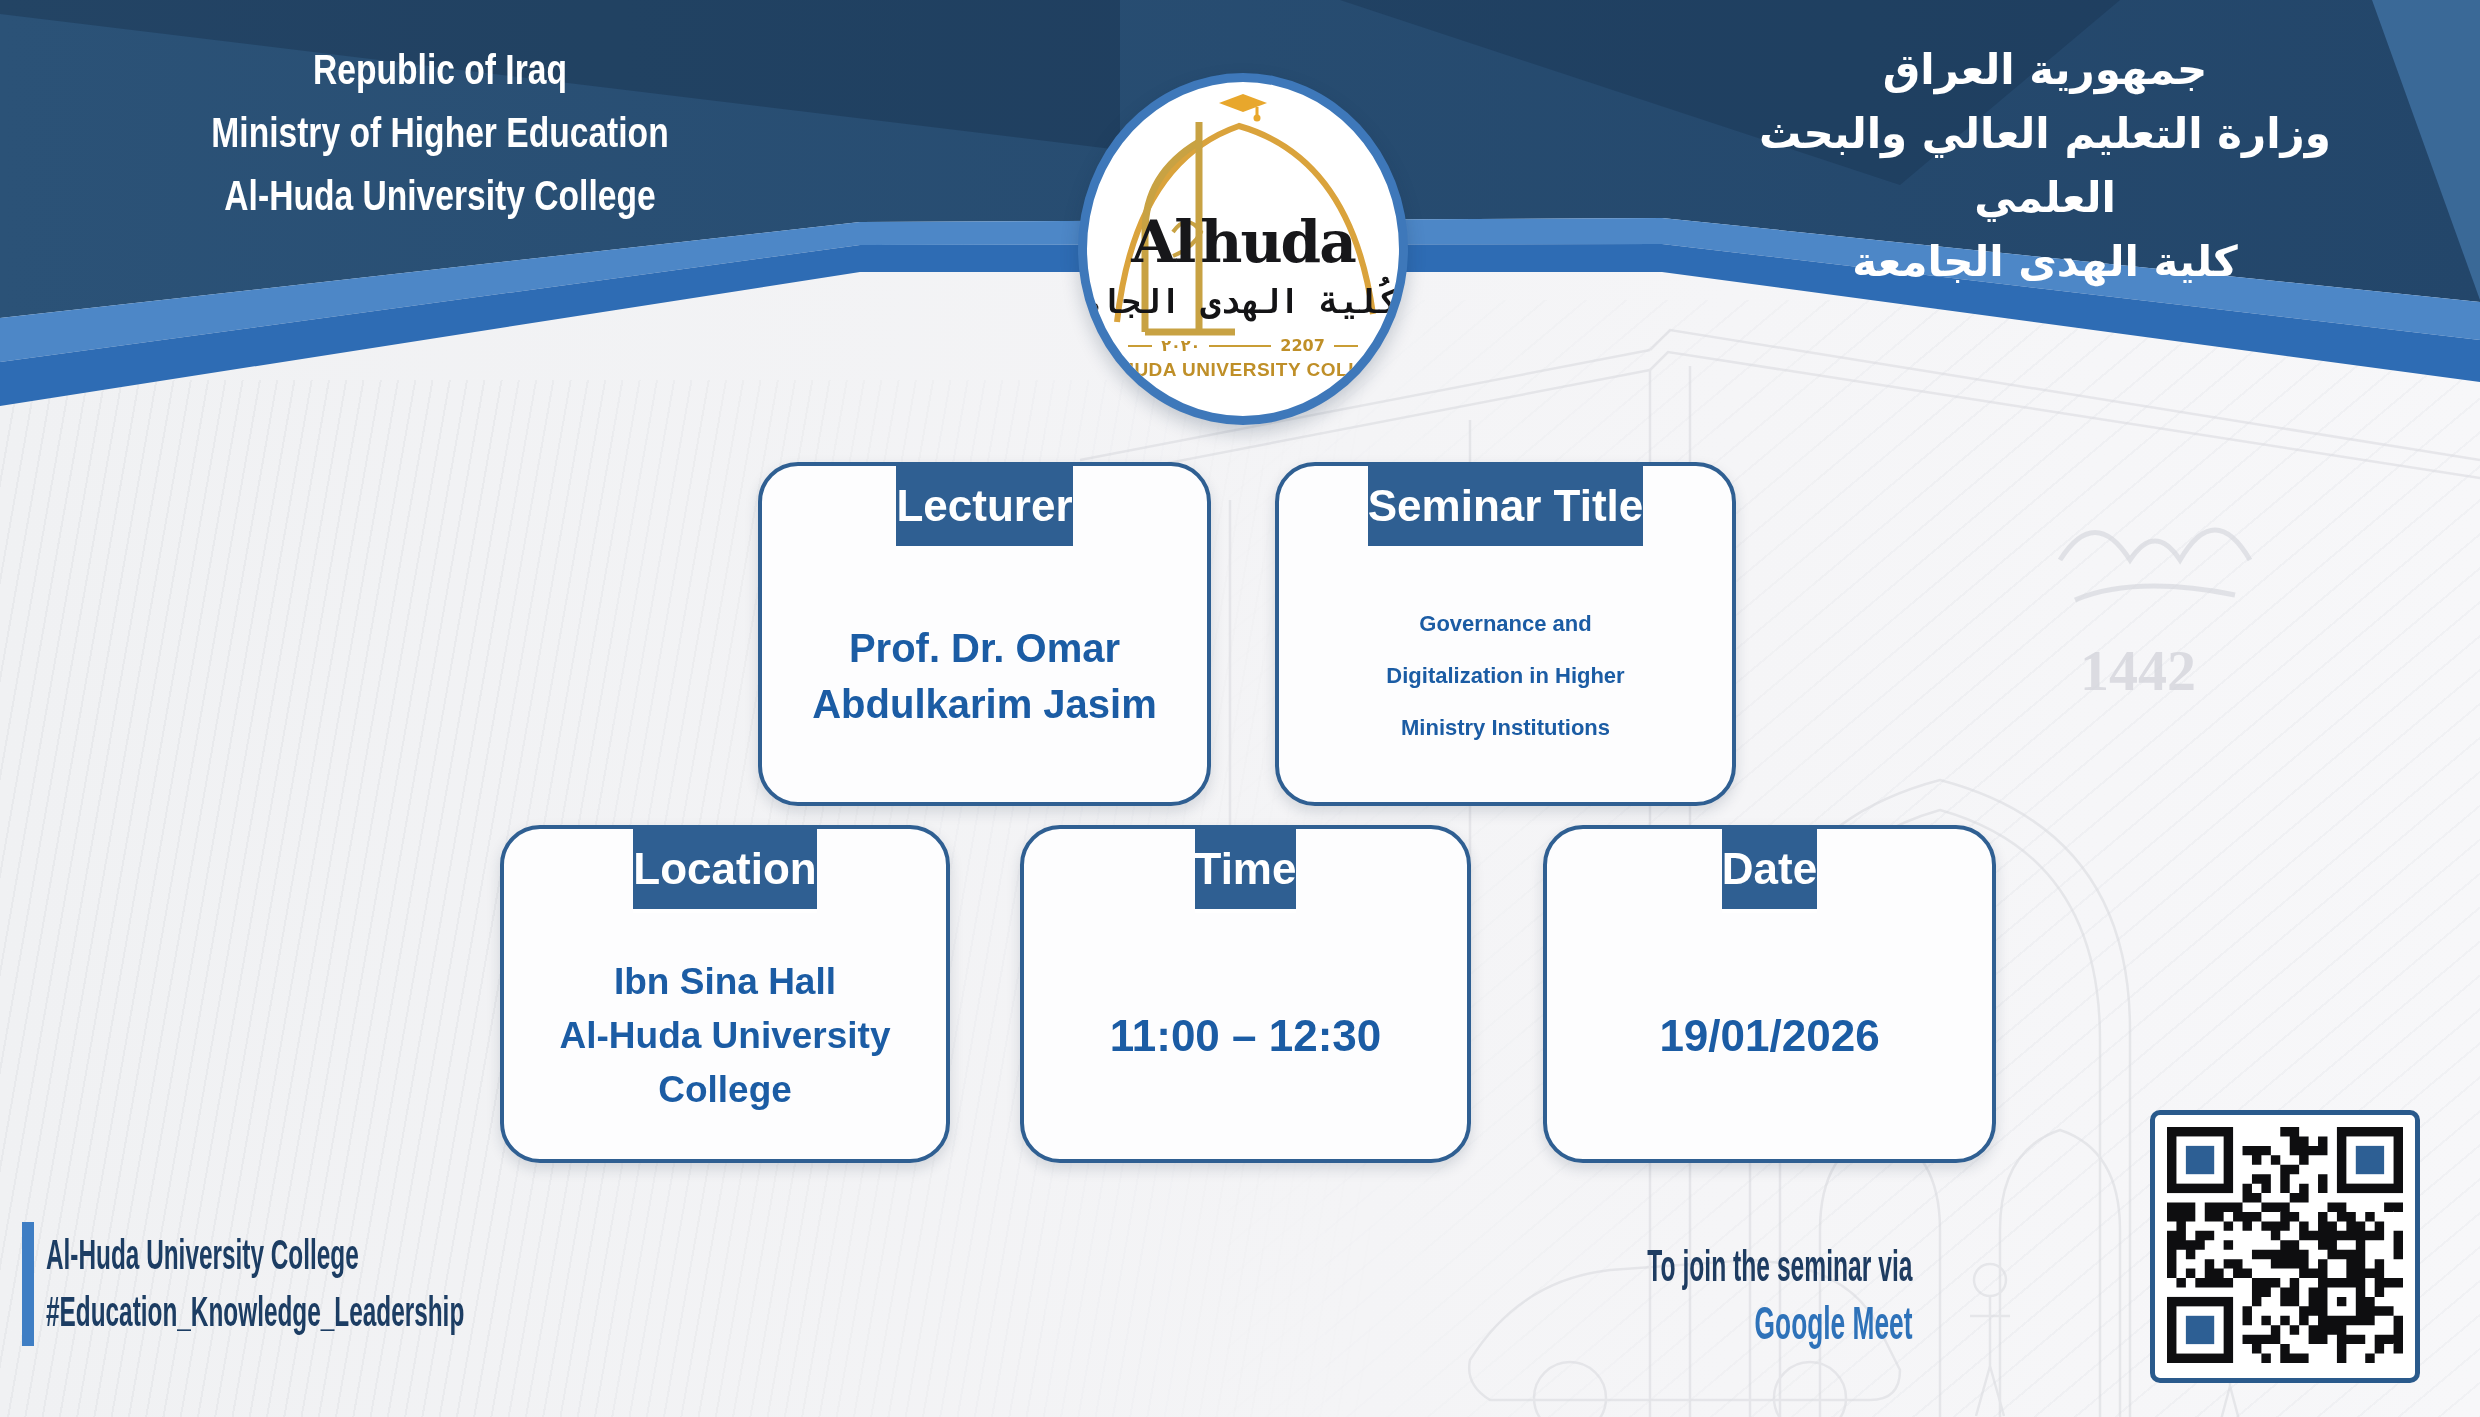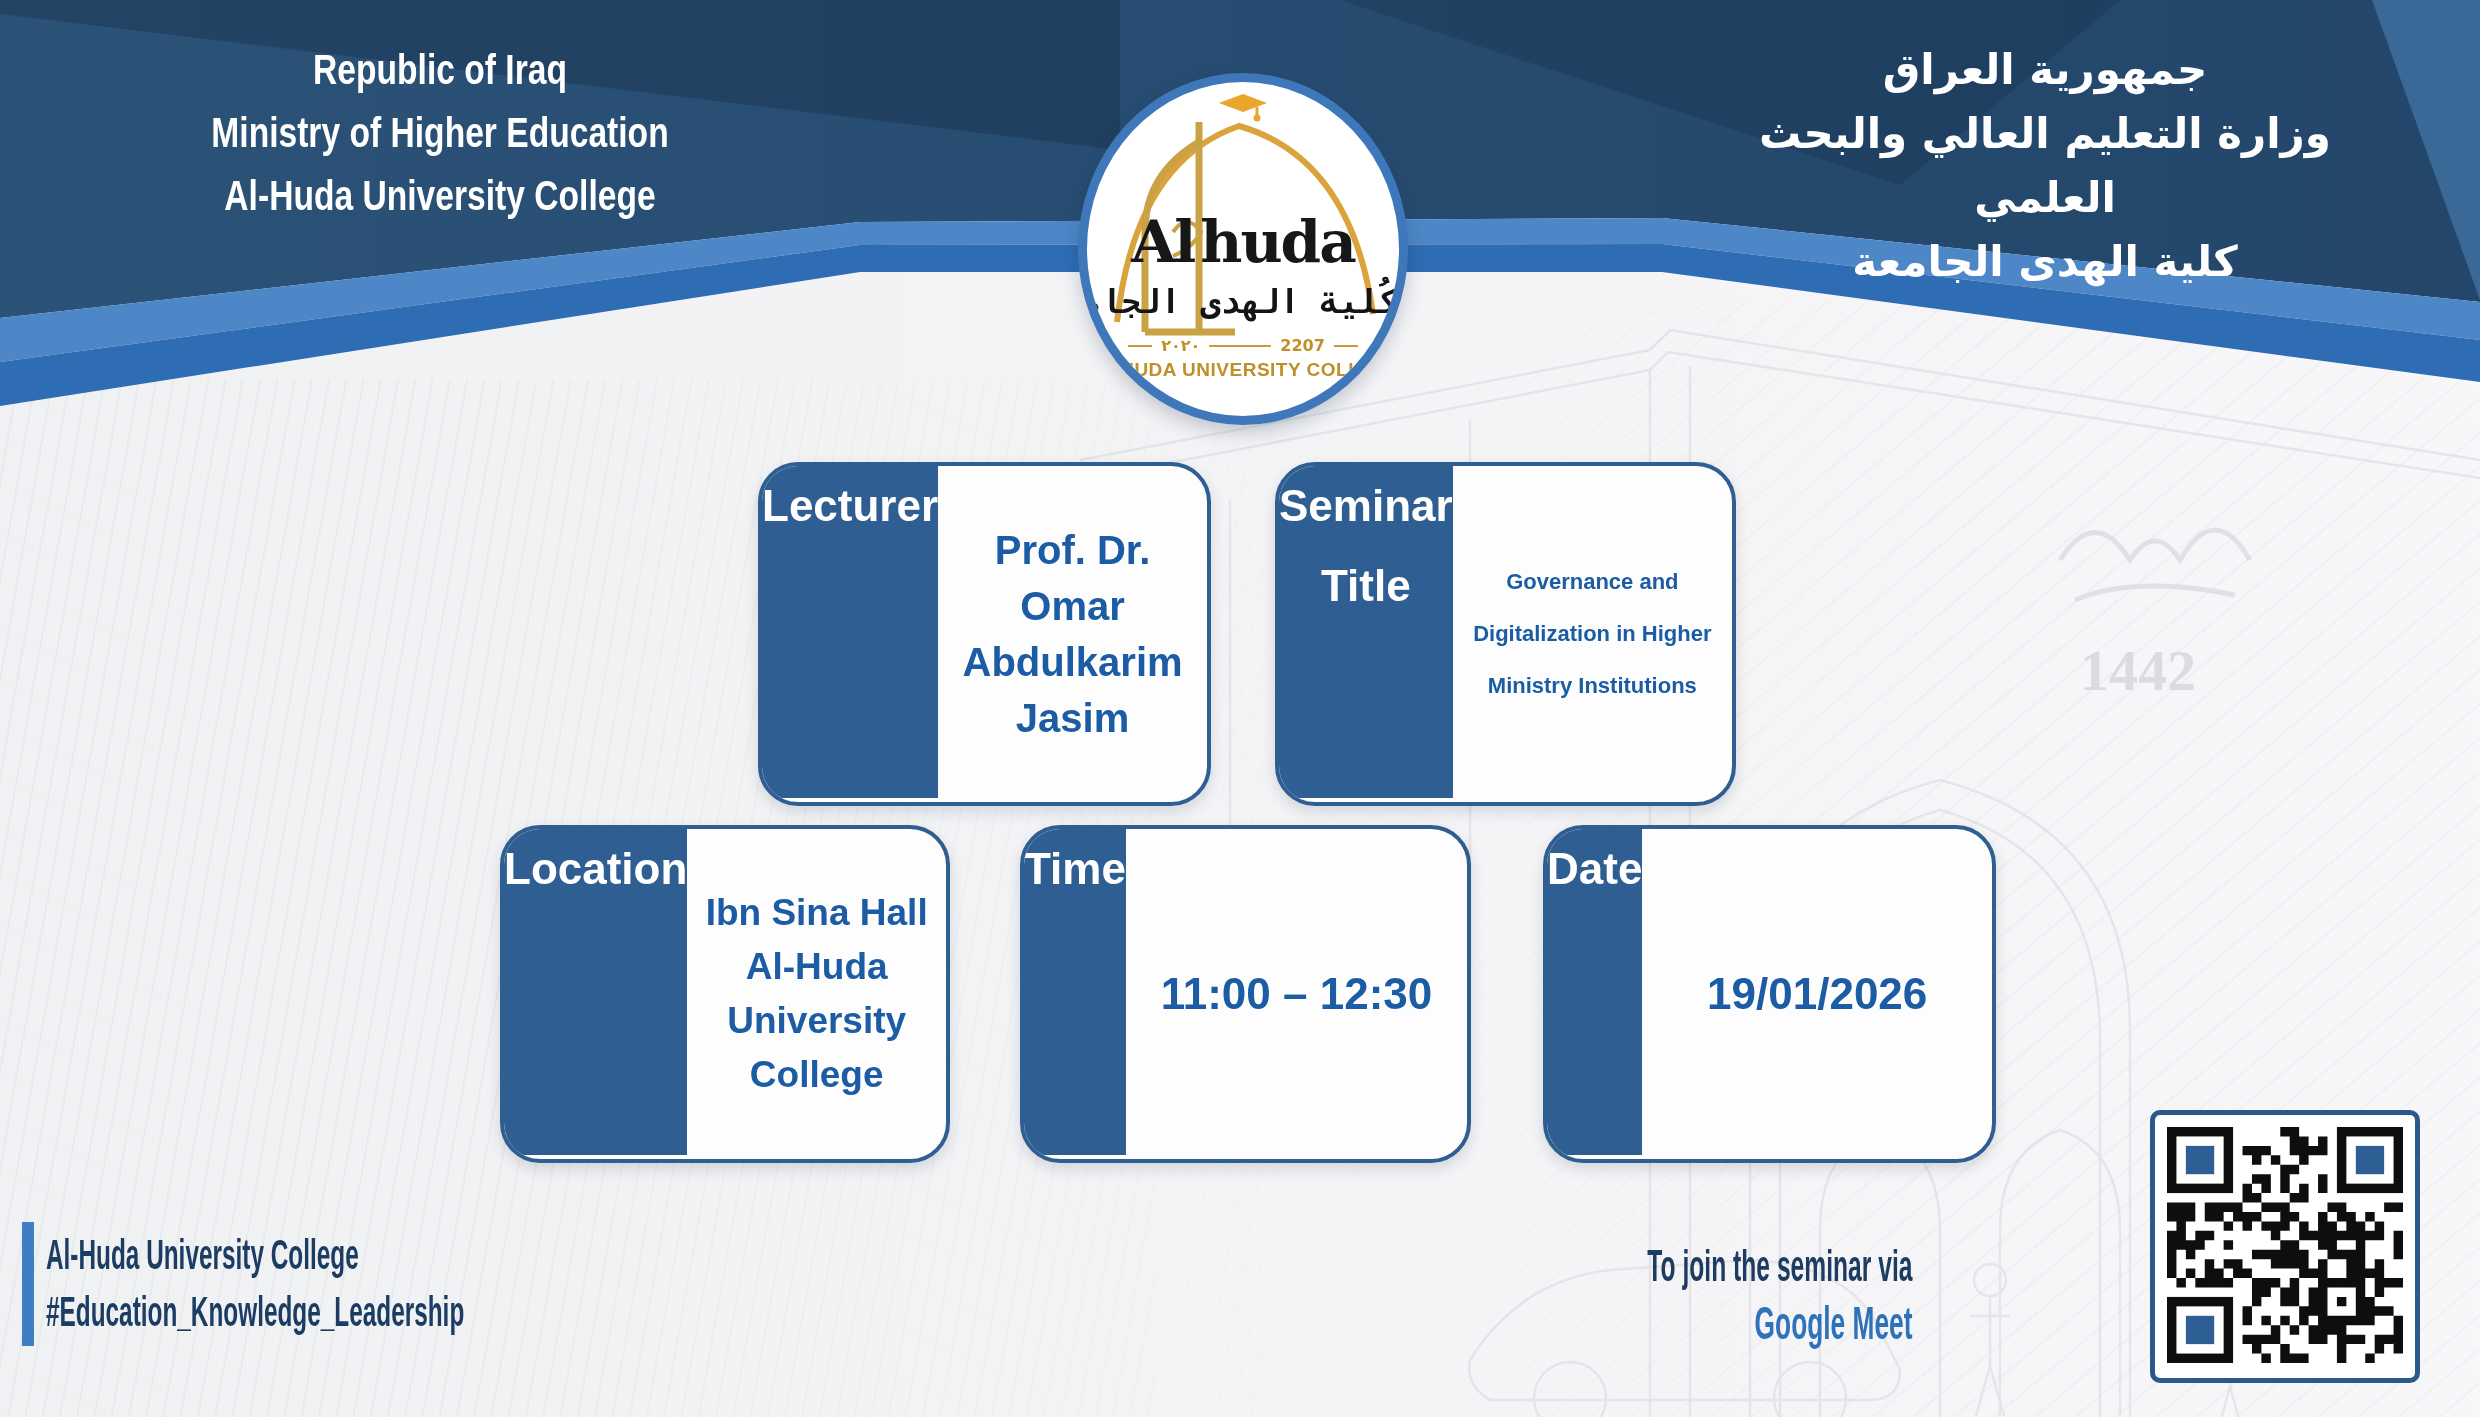--- a/index.html
+++ b/index.html
@@ -35,21 +35,21 @@
     font-family:Liberation Mono, monospace;font-weight:700;font-size:33px;color:#141416;white-space:nowrap;}
   .logo-years{position:absolute;left:0;top:254px;width:100%;display:flex;align-items:center;justify-content:center;gap:9px;
     color:#bf8f28;font-size:16px;font-weight:700;font-family:"DejaVu Sans",sans-serif;}
   .yline{display:inline-block;height:2px;background:#c99d35;width:24px;}
   .yline.long{width:62px;}
   .logo-college{position:absolute;left:0;top:277px;width:100%;text-align:center;
     font-size:19px;font-weight:700;color:#bf8f28;letter-spacing:.5px;white-space:nowrap;}
 
   
   .card{position:absolute;background:#fdfdfe;border:4px solid #2f5f92;border-radius:40px;overflow:hidden;
-    box-shadow:0 6px 14px rgba(25,45,75,.15);display:flex;flex-direction:row;}
+    box-shadow:0 6px 14px rgba(25,45,75,.15);display:flex;flex-direction:column;align-items:center;}
   .card-header{flex:0 0 80px;background:#2f5f92;border-bottom:4px solid #ffffff;
     color:#ffffff;font-weight:700;font-size:44px;line-height:80px;text-align:center;}
   .card-body{flex:1;display:flex;flex-direction:column;align-items:center;justify-content:center;
     color:#1b5ca4;font-weight:700;text-align:center;}
   .card-lecturer{left:758px;top:462px;width:445px;height:336px;}
   .card-seminar{left:1275px;top:462px;width:453px;height:336px;}
   .card-location{left:500px;top:825px;width:442px;height:330px;}
   .card-time{left:1020px;top:825px;width:443px;height:330px;}
   .card-date{left:1543px;top:825px;width:445px;height:330px;}
   .card-lecturer .card-body{font-size:40px;line-height:56px;}

